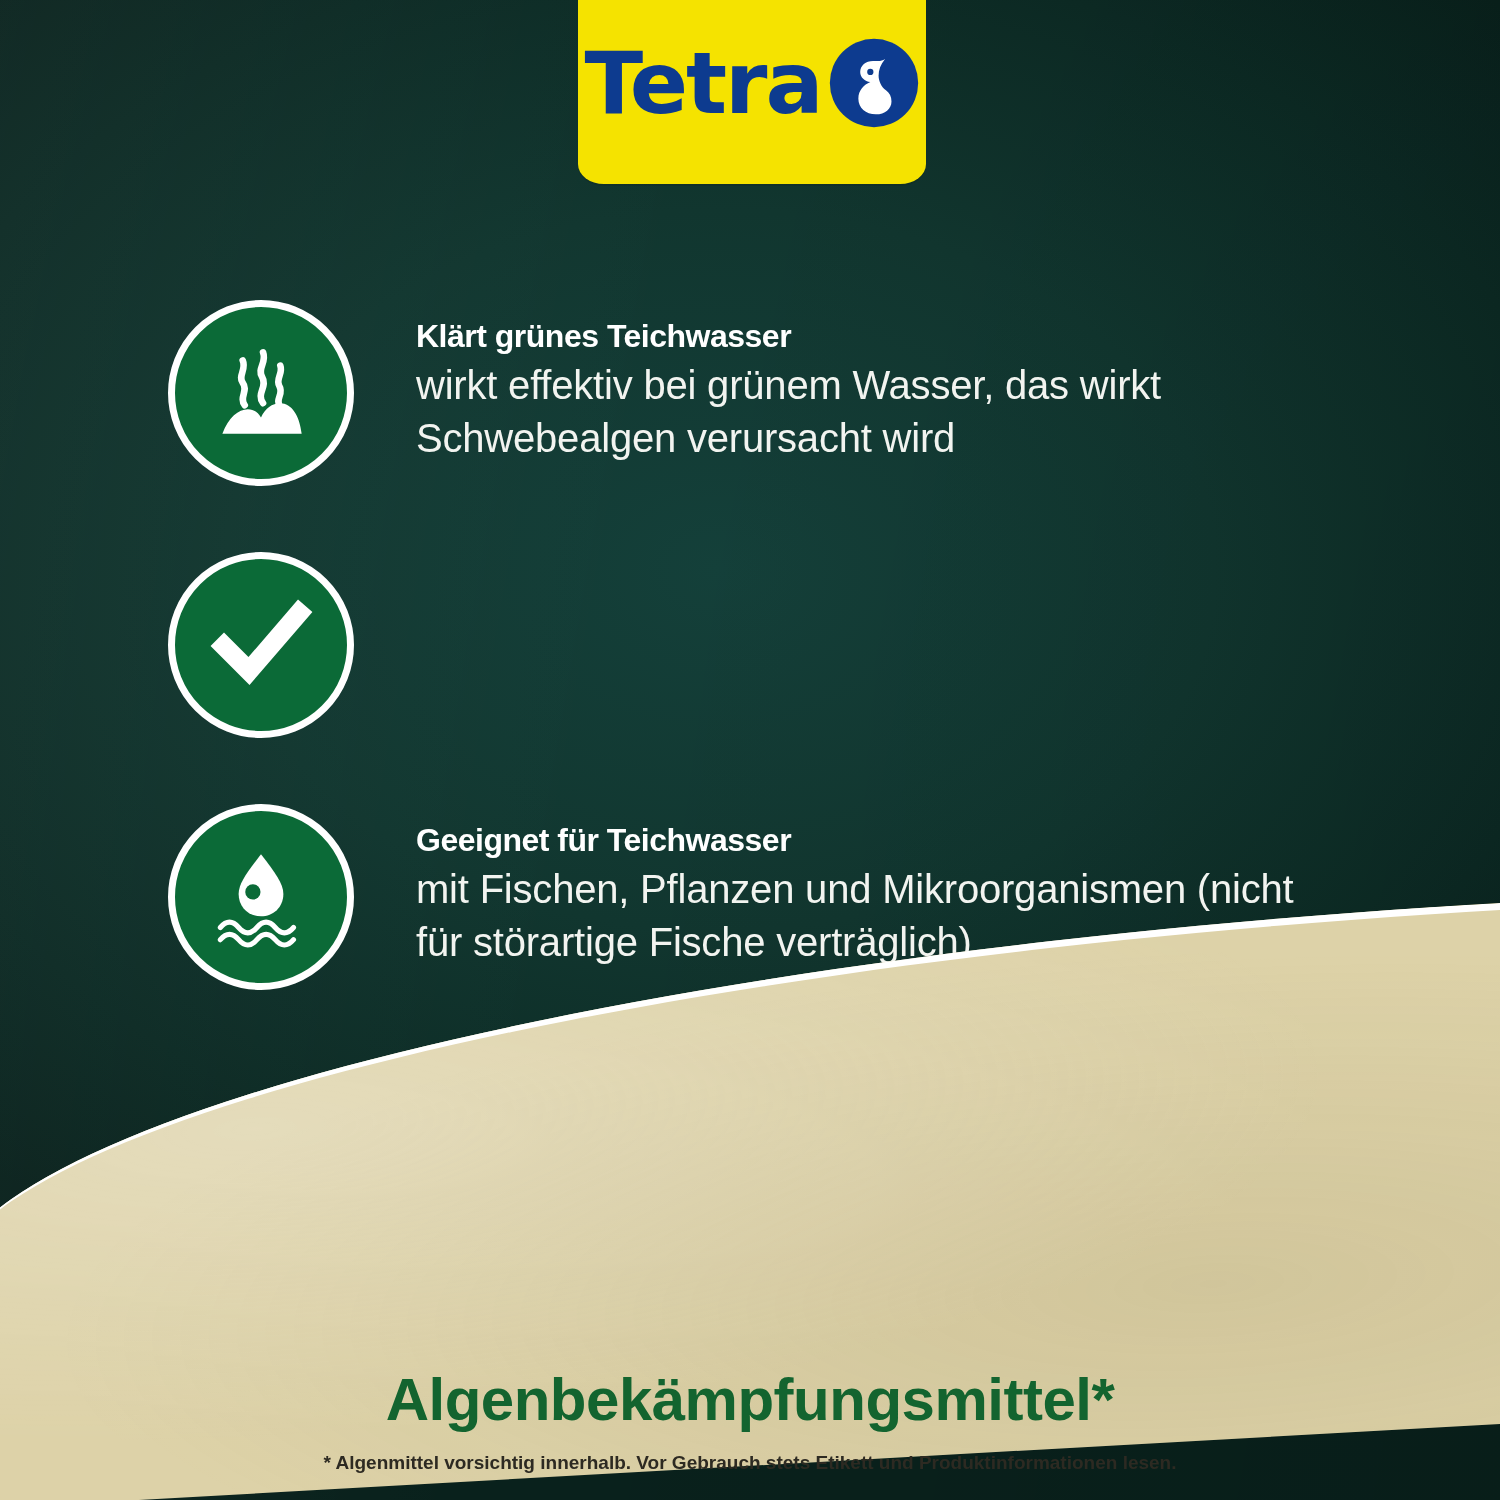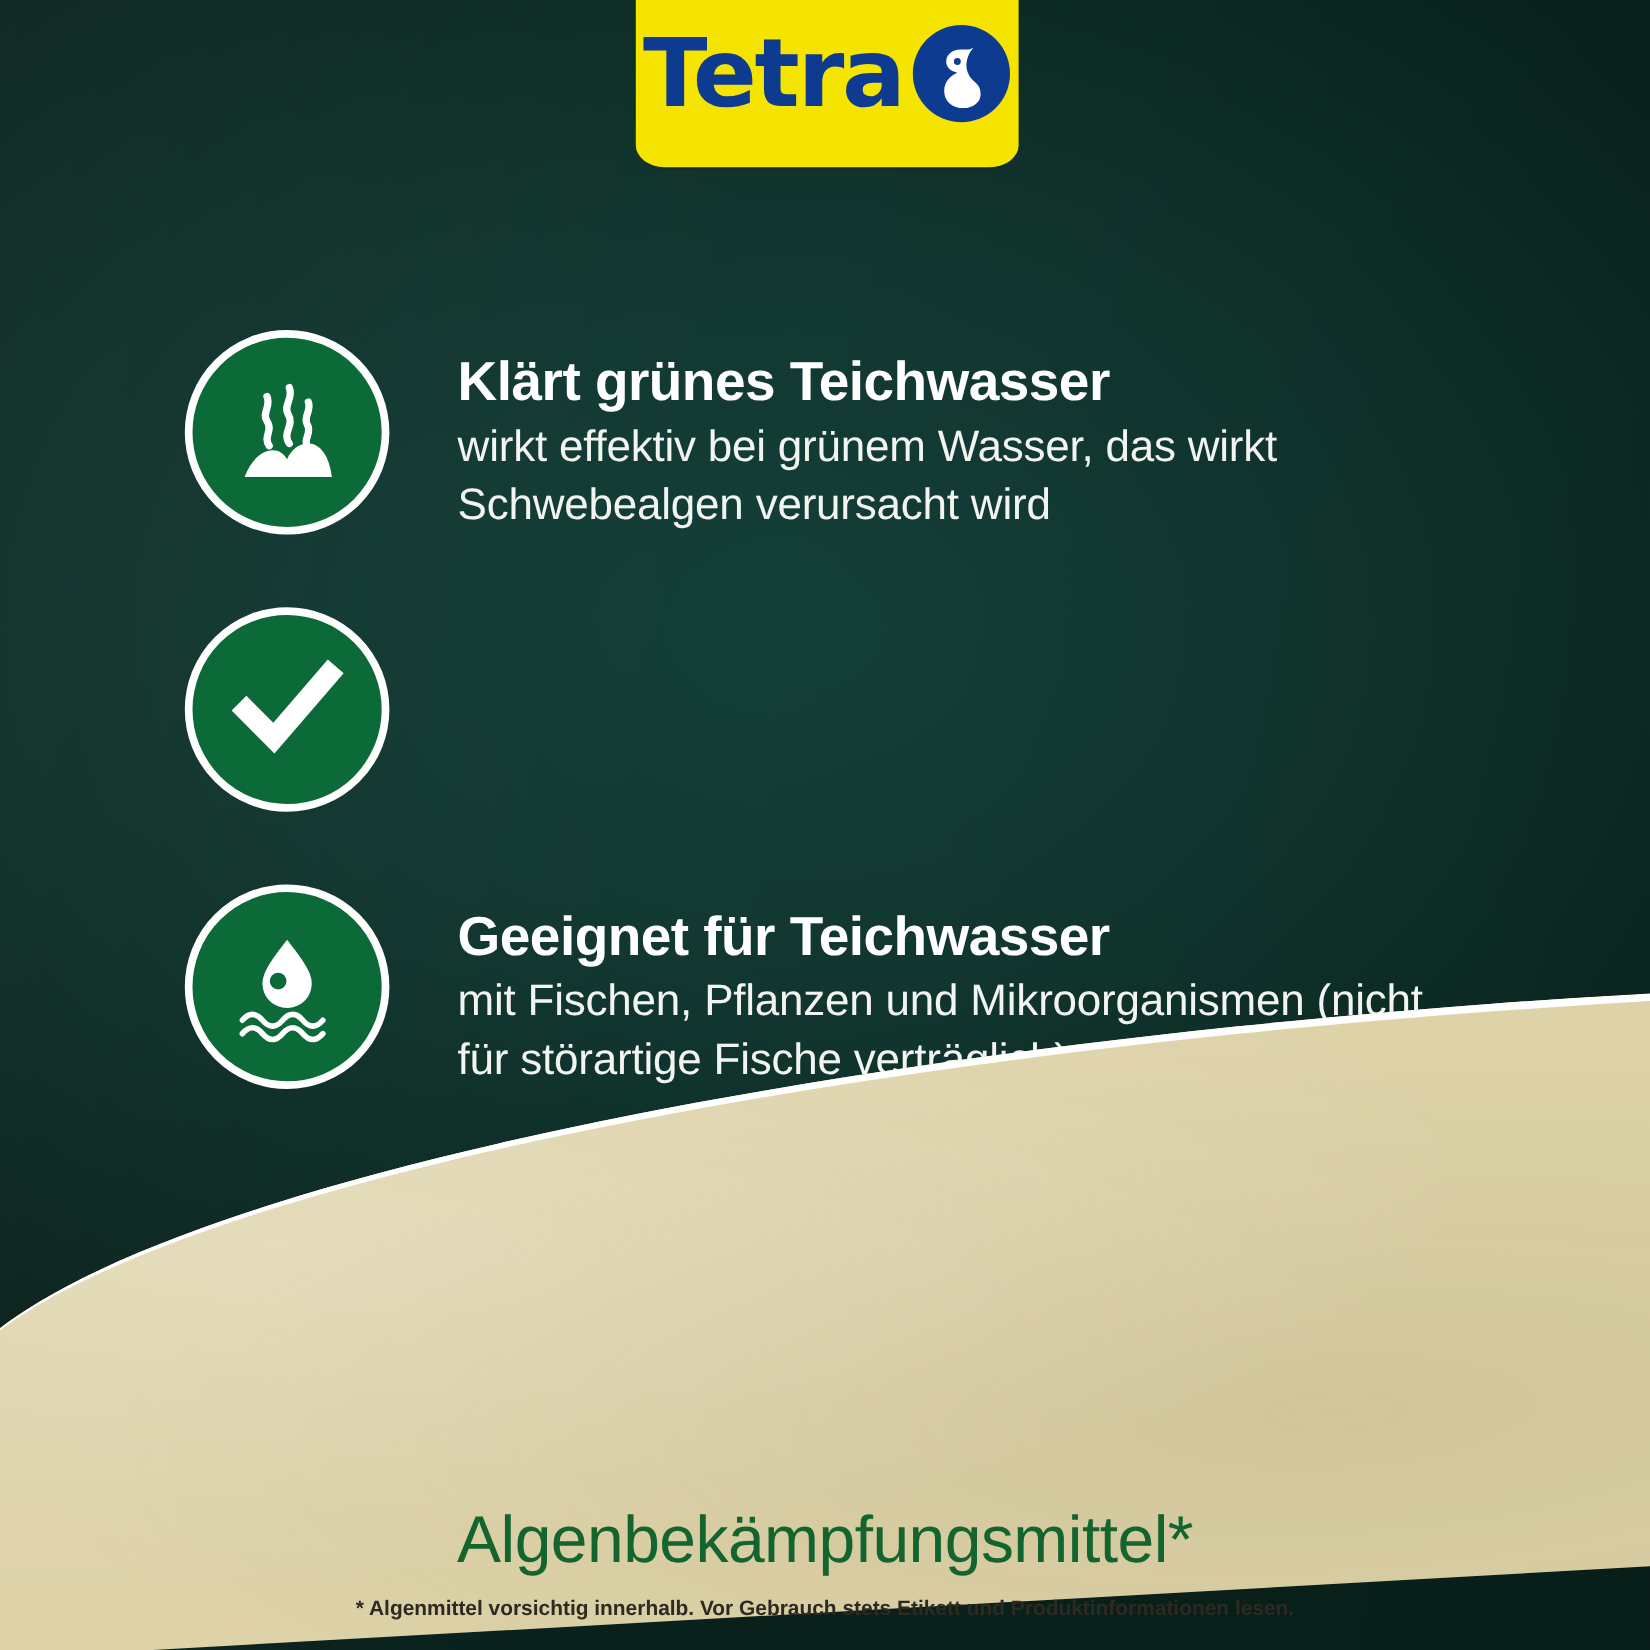--- a/index.html
+++ b/index.html
@@ -34,21 +34,21 @@
     background:
       linear-gradient(100deg, rgba(255,255,255,0.035) 0%, rgba(255,255,255,0.0) 42%, rgba(0,0,0,0.10) 100%);
   }
 
   
   #logo-wrap {
     position: absolute;
     top: 0;
     left: 578px;
     width: 348px;
-    height: 152px;
+    height: 184px;
   }
   #logo-plate {
     position: absolute;
     inset: 0;
     background: #f5e300;
     border-bottom-left-radius: 26px 20px;
     border-bottom-right-radius: 26px 20px;
     box-shadow: 0 2px 0 rgba(0,0,0,0.08);
   }
   #logo-inner {
@@ -104,21 +104,21 @@
     display: flex;
     align-items: center;
     justify-content: center;
   }
   .feature-icon svg { display: block; }
   .feature-text {
     padding-top: 18px;
   }
   .feature-title {
     color: #ffffff;
-    font-size: 50px;
+    font-size: 32px;
     font-weight: 700;
     line-height: 1.16;
     margin: 0 0 4px 0;
     letter-spacing: -0.5px;
   }
   .feature-desc {
     color: #f2f4f0;
     font-size: 40px;
     font-weight: 400;
     line-height: 1.32;
@@ -165,21 +165,21 @@
   #footer {
     position: absolute;
     left: 0;
     right: 0;
     bottom: 18px;
     text-align: center;
   }
   #footer-headline {
     color: #13642f;
     font-size: 60px;
-    font-weight: 400;
+    font-weight: 700;
     letter-spacing: -0.5px;
     margin: 0 0 18px 0;
     line-height: 1.1;
   }
   #footer-note {
     color: #2d2a22;
     font-size: 19px;
     font-weight: 700;
     margin: 0;
     padding: 0 24px 6px 24px;

